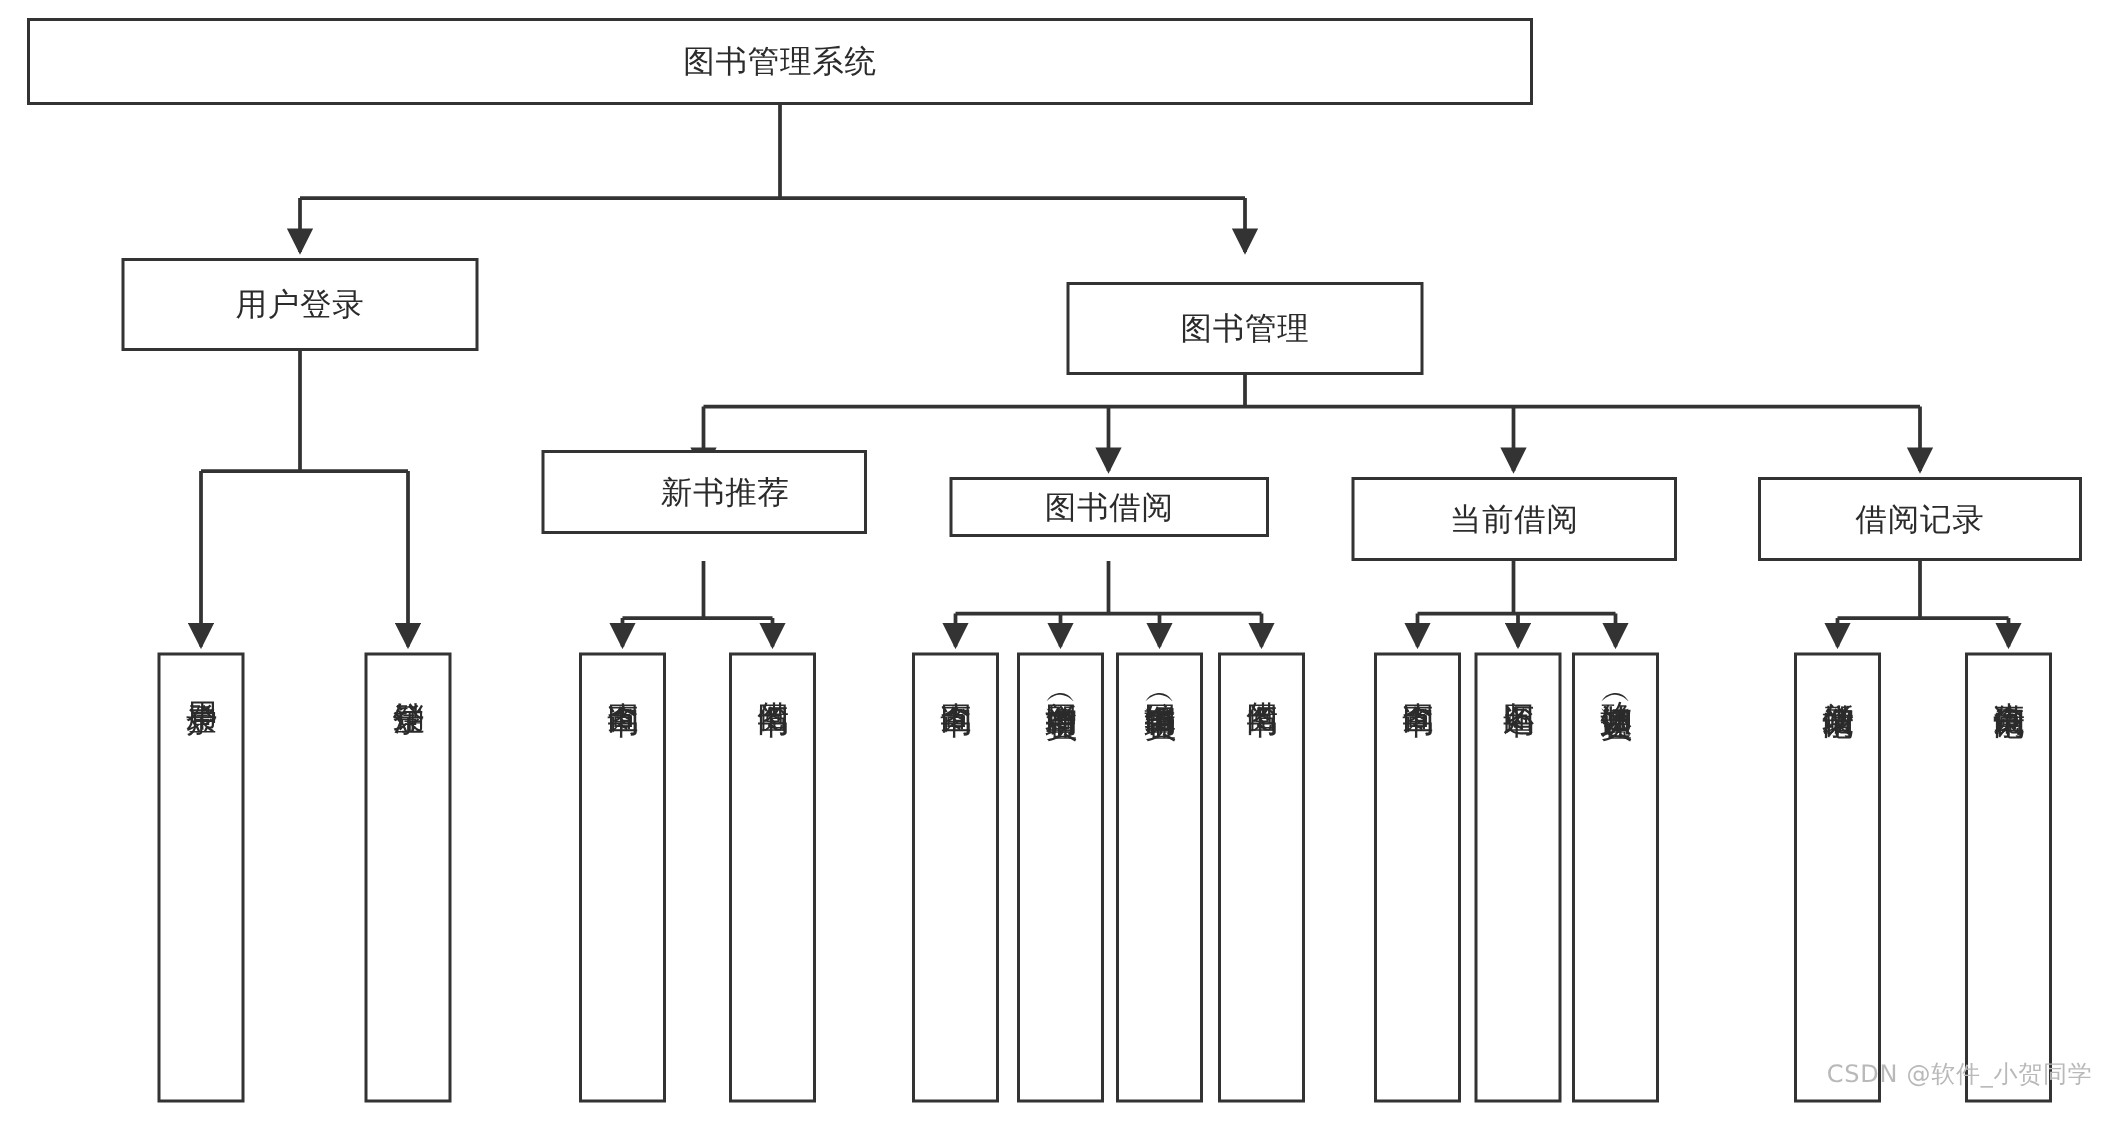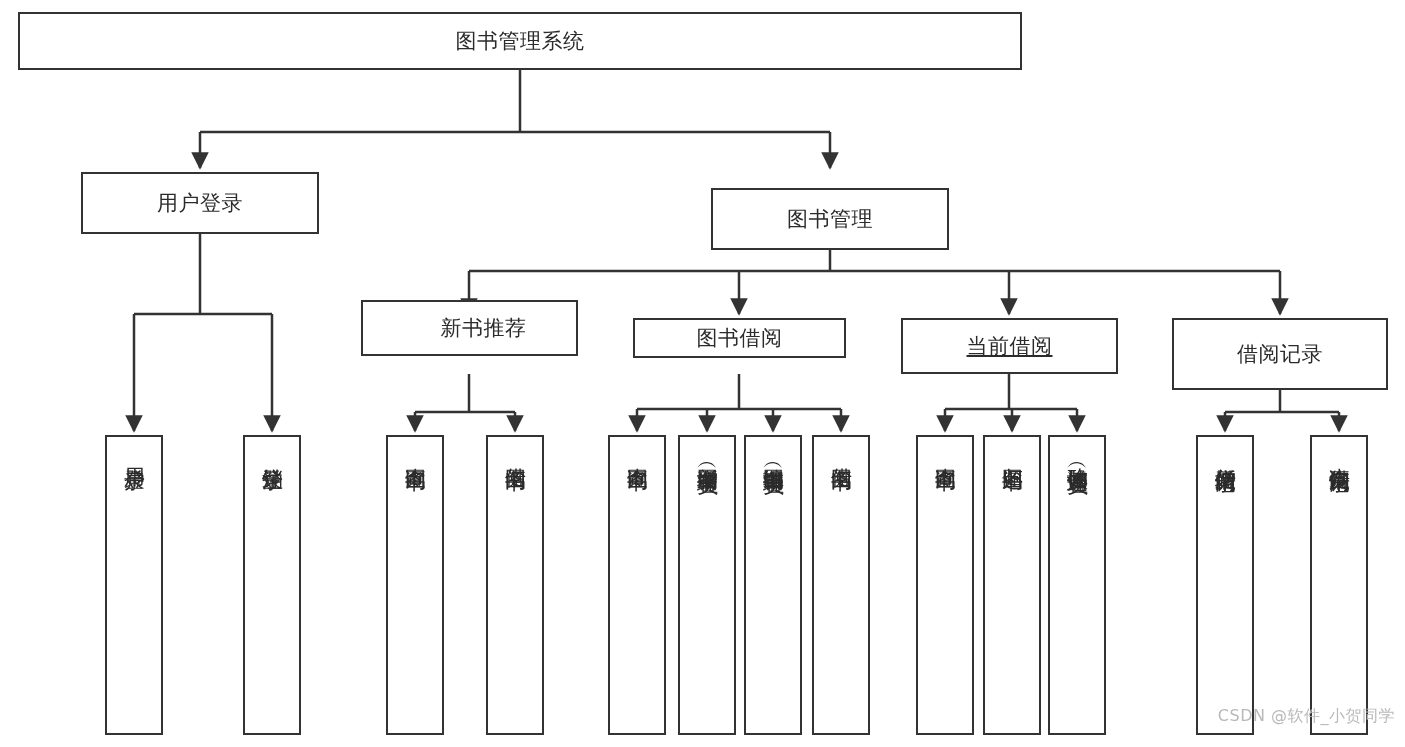--- a/index.html
+++ b/index.html
@@ -133,24 +133,24 @@
   <div class="node horiz" style="left: 711px; top: 188px; width: 238px; height: 62px;">
     <span class="hlabel">图书管理</span>
   </div>
 
   <div class="node horiz" style="left: 361px; top: 300px; width: 217px; height: 56px; padding-left: 28px;">
     <span class="hlabel">新书推荐</span>
   </div>
   <div class="node horiz" style="left: 633px; top: 318px; width: 213px; height: 40px;">
     <span class="hlabel">图书借阅</span>
   </div>
-  <div class="node horiz" style="left: 901px; top: 318px; width: 217px; height: 56px; text-decoration: underline;">
+  <div class="node horiz" style="left: 901px; top: 318px; width: 217px; height: 56px;">
     <span class="hlabel">当前借阅</span>
   </div>
-  <div class="node horiz" style="left: 1172px; top: 318px; width: 216px; height: 72px;">
+  <div class="node horiz" style="left: 1172px; top: 318px; width: 216px; height: 56px;">
     <span class="hlabel">借阅记录</span>
   </div>
 
   <div class="node vert" style="left: 105px; top: 435px; width: 58px; height: 300px;">
     <span class="vlabel">用户登录</span>
   </div>
   <div class="node vert" style="left: 243px; top: 435px; width: 58px; height: 300px;">
     <span class="vlabel">注销登录</span>
   </div>
   <div class="node vert" style="left: 386px; top: 435px; width: 58px; height: 300px;">

